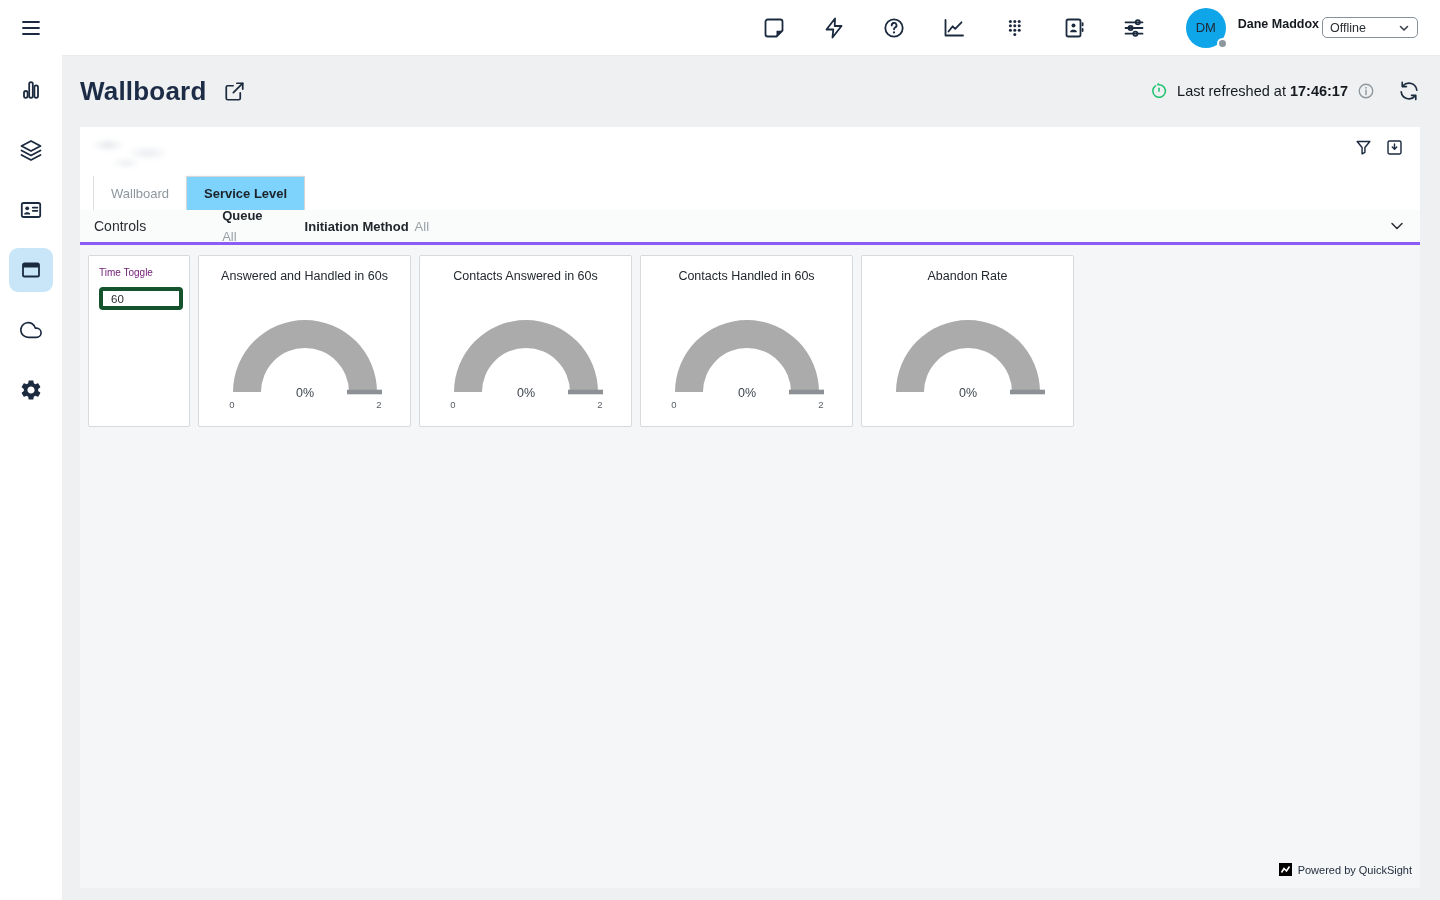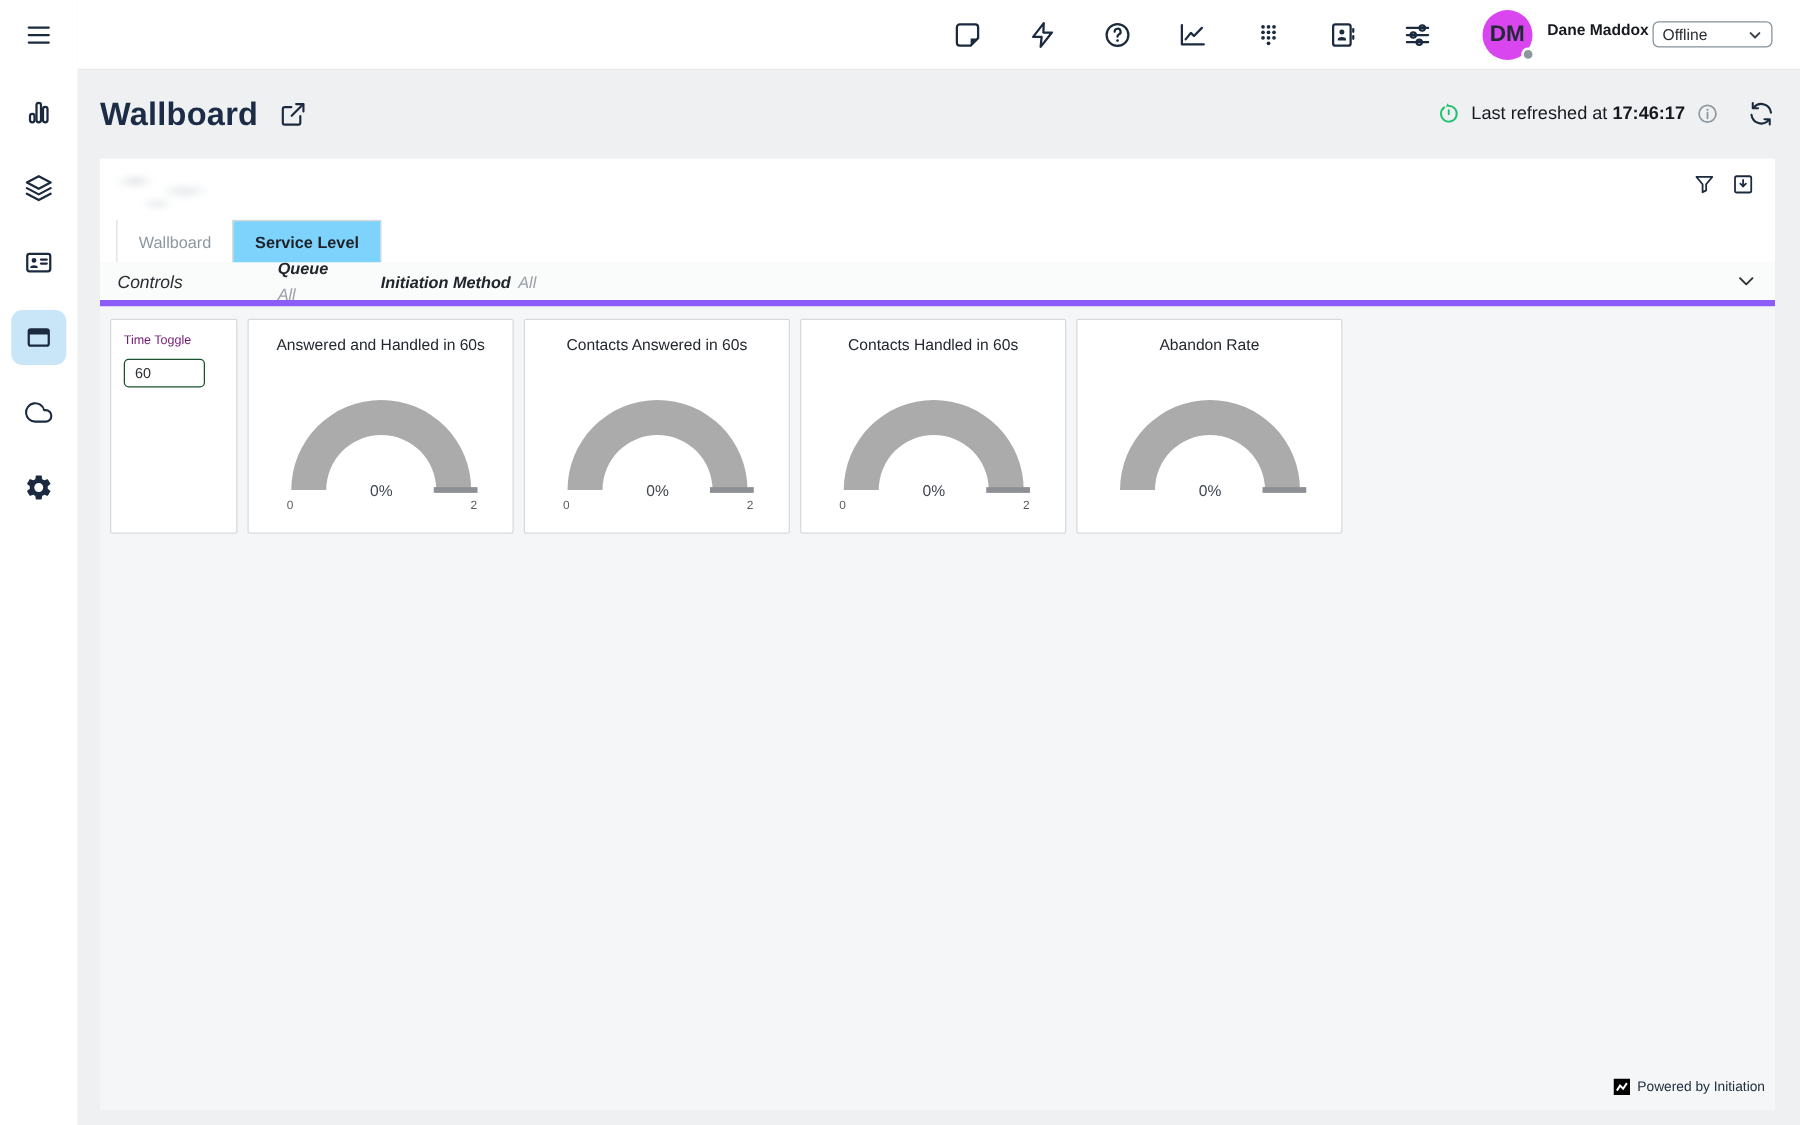--- a/index.html
+++ b/index.html
@@ -10,22 +10,22 @@
   .topbar { position:absolute; left:62px; top:0; right:0; height:56px; background:#fff;
     border-bottom:1px solid #e9ebec; display:flex; align-items:center; justify-content:flex-end;
     padding-right:22px; }
   .topbar-icons { display:flex; align-items:center; gap:36px; margin-right:40px; }
   .tb-icon { width:24px; height:24px; cursor:pointer; }
   .tb-icon svg { width:24px; height:24px; display:block; }
   .icon-stroke { stroke:#1b2a3f; stroke-width:1.8; fill:none; stroke-linecap:round; stroke-linejoin:round; }
   .icon-fill { fill:#1b2a3f; }
 
   .avatar-wrap { position:relative; width:40px; height:40px; margin-right:12px; }
-  .avatar { width:40px; height:40px; border-radius:50%; background:#d946ef; color:#222a38;
-    font-weight:bold; font-size:18px; display:flex; align-items:center; justify-content:center; }
+  .avatar { width:40px; height:40px; border-radius:50%; background:#0ea5e9; color:#222a38;
+    font-weight:normal; font-size:13px; display:flex; align-items:center; justify-content:center; }
   .status-dot { position:absolute; right:-2px; bottom:-1px; width:11px; height:11px; border-radius:50%;
     background:#8d979e; border:2px solid #fff; }
   .user-block { display:flex; flex-direction:row; gap:3px; }
   .user-name { font-size:12.5px; font-weight:bold; color:#16191f; }
   .status-select { width:96px; height:21px; border:1px solid #87919a; border-radius:5px; background:#fff;
     display:flex; align-items:center; justify-content:space-between; padding:0 7px; font-size:12.5px;
     color:#2a2e33; cursor:pointer; }
   .chev svg { width:12px; height:12px; display:block; }
 
   
@@ -63,36 +63,36 @@
   .pt-icon svg { width:19px; height:19px; display:block; }
 
   .tabs-row { position:absolute; left:0; top:49px; right:0; height:34px; background:#fff;
     display:flex; align-items:flex-end; padding-left:13px; }
   .tab { height:34px; display:flex; align-items:center; padding:0 17px; font-size:13px; cursor:pointer; }
   .tab-inactive { color:#8e979d; border-left:1px solid #dcdfe1; }
   .tab-active { color:#1d2229; font-weight:bold; background:#7dd3fc;
     border:1px solid #d4d8da; border-bottom:none; box-shadow:0 -1px 2px rgba(0,0,0,.04); }
 
   .controls-row { position:absolute; left:0; top:83px; right:0; height:35px; background:#fafbfb;
-    border-bottom:5px solid #8b5cf6; display:flex; align-items:center; padding:0 14px;font-style:italic; }
+    border-bottom:3px solid #8b5cf6; display:flex; align-items:center; padding:0 14px; }
   .controls-label { font-size:14px; color:#2a2e33; }
   .filter-group { display:flex; align-items:baseline; gap:6px; font-size:13px; }
   .fg-queue { margin-left:76px;flex-direction:column; }
   .fg-init { margin-left:42px; }
   .filter-name { font-weight:bold; color:#21262c; }
   .filter-value { color:#9aa1a7; }
   .controls-chevron { margin-left:auto; width:18px; height:18px; cursor:pointer; }
   .controls-chevron svg { width:18px; height:18px; display:block; }
 
   
   .cards-row { position:absolute; left:8px; top:128px; display:flex; gap:8px; }
   .card { background:#fff; border:1px solid #d7dadc; border-radius:2px; height:172px; }
   .tt-card { width:102px; padding:11px 10px; }
   .tt-title { font-size:10px; color:#701a75; margin-bottom:9px; }
-  .tt-input { width:65px; height:23px; border:1px solid #14532d; border-radius:4px; background:#fff;
+  .tt-input { width:84px; height:23px; border:4px solid #14532d; border-radius:4px; background:#fff;
     font-size:11.5px; color:#2a2e33; padding:0 8px; font-family:"Liberation Sans",sans-serif; }
   .gauge-card { width:213px; display:flex; flex-direction:column; align-items:center; }
   .gauge-title { font-size:12.5px; color:#232930; margin-top:13px; }
   .gauge-svg { width:190px; height:118px; margin-top:12px; }
   .gauge-svg .pct { font-size:12.5px; fill:#3f464e; font-family:"Liberation Sans",sans-serif; }
   .gauge-svg .rangelbl { font-size:9.5px; fill:#565c63; font-family:"Liberation Sans",sans-serif; }
   .gauge-svg .tick { fill:#8d9095; }
 
   
   .qs-footer { position:absolute; right:8px; bottom:12px; display:flex; align-items:center; gap:6px; }
@@ -359,15 +359,15 @@
     </svg>
   </div>
 </div>
 
   <div class="qs-footer">
     <span class="qs-logo">
       <svg viewBox="0 0 11 11">
           <polyline points="1.5 8.5 4 4.5 6.5 7 9.5 2.5" fill="none" stroke="#fff" stroke-width="1.6"></polyline>
         </svg>
     </span>
-    <span class="qs-text">Powered by Initiation</span>
+    <span class="qs-text">Powered by QuickSight</span>
   </div>
 </section>
 
 </body></html>

